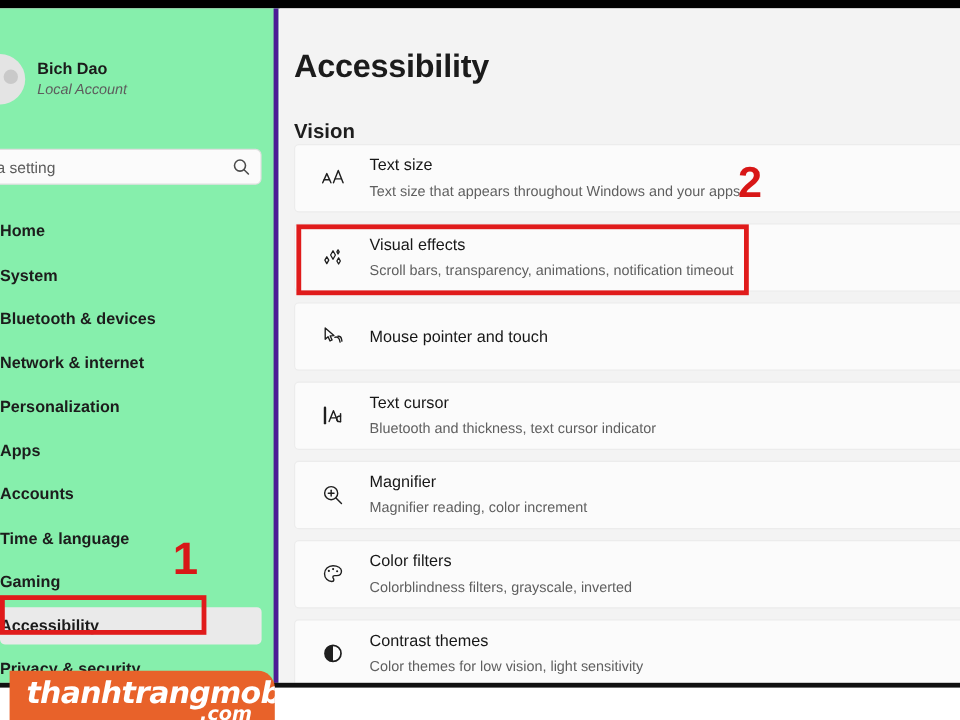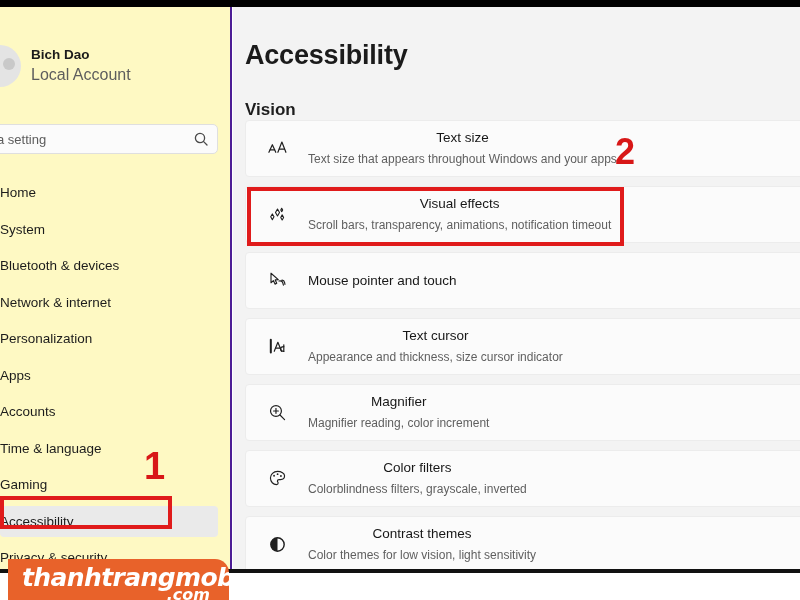--- a/index.html
+++ b/index.html
@@ -22,22 +22,22 @@
   }
   .frame-bottom {
     position: absolute; left: 0; top: 569px; width: 800px; height: 4px;
     background: #111111;
   }
 
   
   #sidebar {
     position: absolute; left: 0; top: 7px;
     width: 232px; height: 562px;
-    background: #fef9c3;
-    border-right: 2px solid #4c1d95;
+    background: #86efac;
+    border-right: 4px solid #4c1d95;
     overflow: hidden;
     padding-left: 28px;
   }
 
   .account {
     position: absolute; left: 0; top: 38px;
     display: flex; align-items: center; gap: 10px;
   }
   .avatar {
     width: 42px; height: 42px; border-radius: 50%;
@@ -47,38 +47,38 @@
     flex: none;
   }
   .avatar::after {
     content: "";
     position: absolute; left: 24px; top: 13px;
     width: 12px; height: 12px; border-radius: 50%;
     background: #c9c9c9;
   }
   .acct-text { line-height: 1.25; }
   .acct-name { font-size: 13.5px; font-weight: bold; color: #1b1b1b; }
-  .acct-type { font-size: 16px; color: #5d5d5d; margin-top: 1px; }
+  .acct-type { font-size: 12px; color: #5d5d5d; margin-top: 1px; font-style: italic; }
 
   .searchbox {
     position: absolute; left: -18px; top: 117px;
     width: 236px; height: 30px;
     background: #fbfbfb;
     border: 1px solid #dfdfdf;
     border-radius: 5px;
     display: flex; align-items: center;
     padding: 0 8px 0 14px;
   }
   .search-input-text {
     flex: 1; font-size: 13px; color: #5c5c5c;
   }
   .search-icon { width: 16px; height: 16px; color: #4a4a4a; flex: none; }
 
   .navlist {
-    position: absolute; left: 0; top: 170px; width: 232px;
+    position: absolute; left: 0; top: 170px; width: 232px; font-weight: bold;
   }
   .navitem {
     position: relative;
     height: 31px;
     display: flex; align-items: center;
     padding-left: 0;
     font-size: 13.5px;
     color: #1c1c1c;
     margin-bottom: 5.5px;
   }
@@ -117,21 +117,21 @@
     display: flex; align-items: center;
     padding-left: 14px;
     margin-bottom: 9px;
   }
   .card-icon {
     width: 34px; flex: none;
     display: flex; align-items: center; justify-content: center;
     color: #1f1f1f;
   }
   .card-text { margin-left: 14px; line-height: 1.3; }
-  .card-title { font-size: 13.5px; color: #171717; text-align: center; }
+  .card-title { font-size: 13.5px; color: #171717; }
   .card-sub { font-size: 12px; color: #5f5f5f; margin-top: 6px; }
 
   
   .anno-box {
     position: absolute;
     border: 4px solid #e01b1b;
     background: transparent;
     pointer-events: none;
   }
   #anno-box-1 { left: 0px; top: 496px; width: 172px; height: 33px; }
@@ -288,21 +288,21 @@
           <svg viewBox="0 0 22 22" width="21" height="21" fill="none" stroke="currentColor" stroke-width="1.25" stroke-linecap="round" stroke-linejoin="round">
             <path d="M4.0 4.0 V17.4" stroke-width="2.1"></path>
             <path d="M7.6 16 L11.4 6.6 L15.2 16"></path>
               <path d="M9.0 12.8 H13.9"></path>
             <path d="M17.6 16 V9.2"></path>
             <path d="M17.6 11.2 c-1.9 0 -3.4 1.1 -3.4 2.5 s1.5 2.5 3.4 2.5"></path>
           </svg>
         </span>
         <div class="card-text">
           <div class="card-title">Text cursor</div>
-          <div class="card-sub">Appearance and thickness, size cursor indicator</div>
+          <div class="card-sub">Bluetooth and thickness, text cursor indicator</div>
         </div>
       </div>
 
       <div class="card">
         <span class="card-icon">
           <svg viewBox="0 0 22 22" width="21" height="21" fill="none" stroke="currentColor" stroke-width="1.25" stroke-linecap="round">
             <circle cx="9.4" cy="9.4" r="5.7"></circle>
             <line x1="13.6" y1="13.6" x2="18.4" y2="18.4"></line>
             <line x1="9.4" y1="6.9" x2="9.4" y2="11.9"></line>
             <line x1="6.9" y1="9.4" x2="11.9" y2="9.4"></line>

